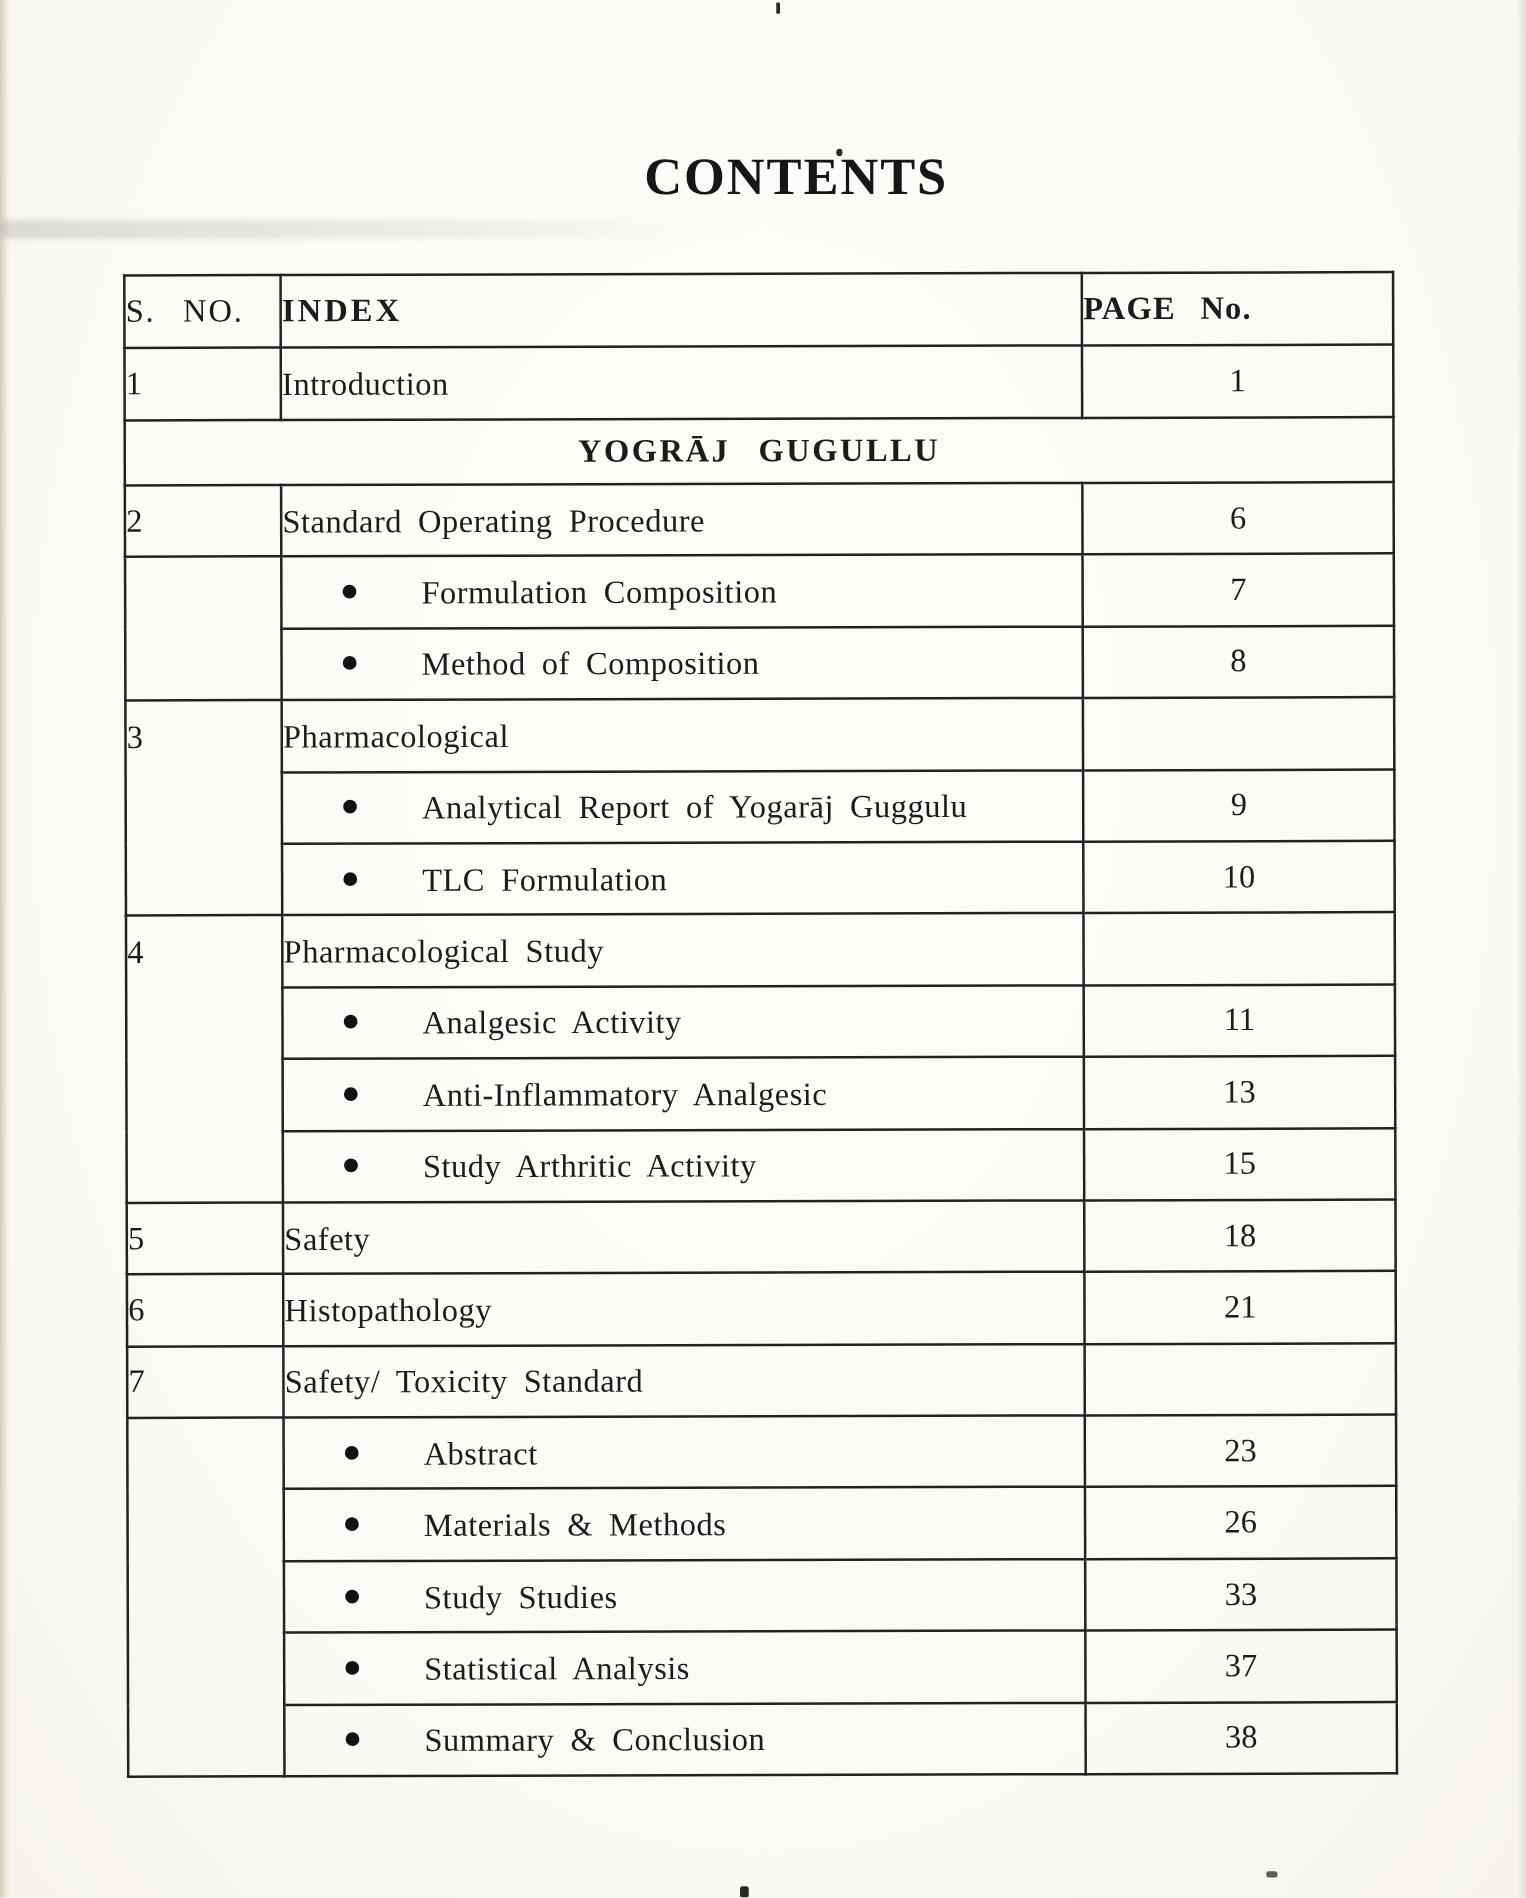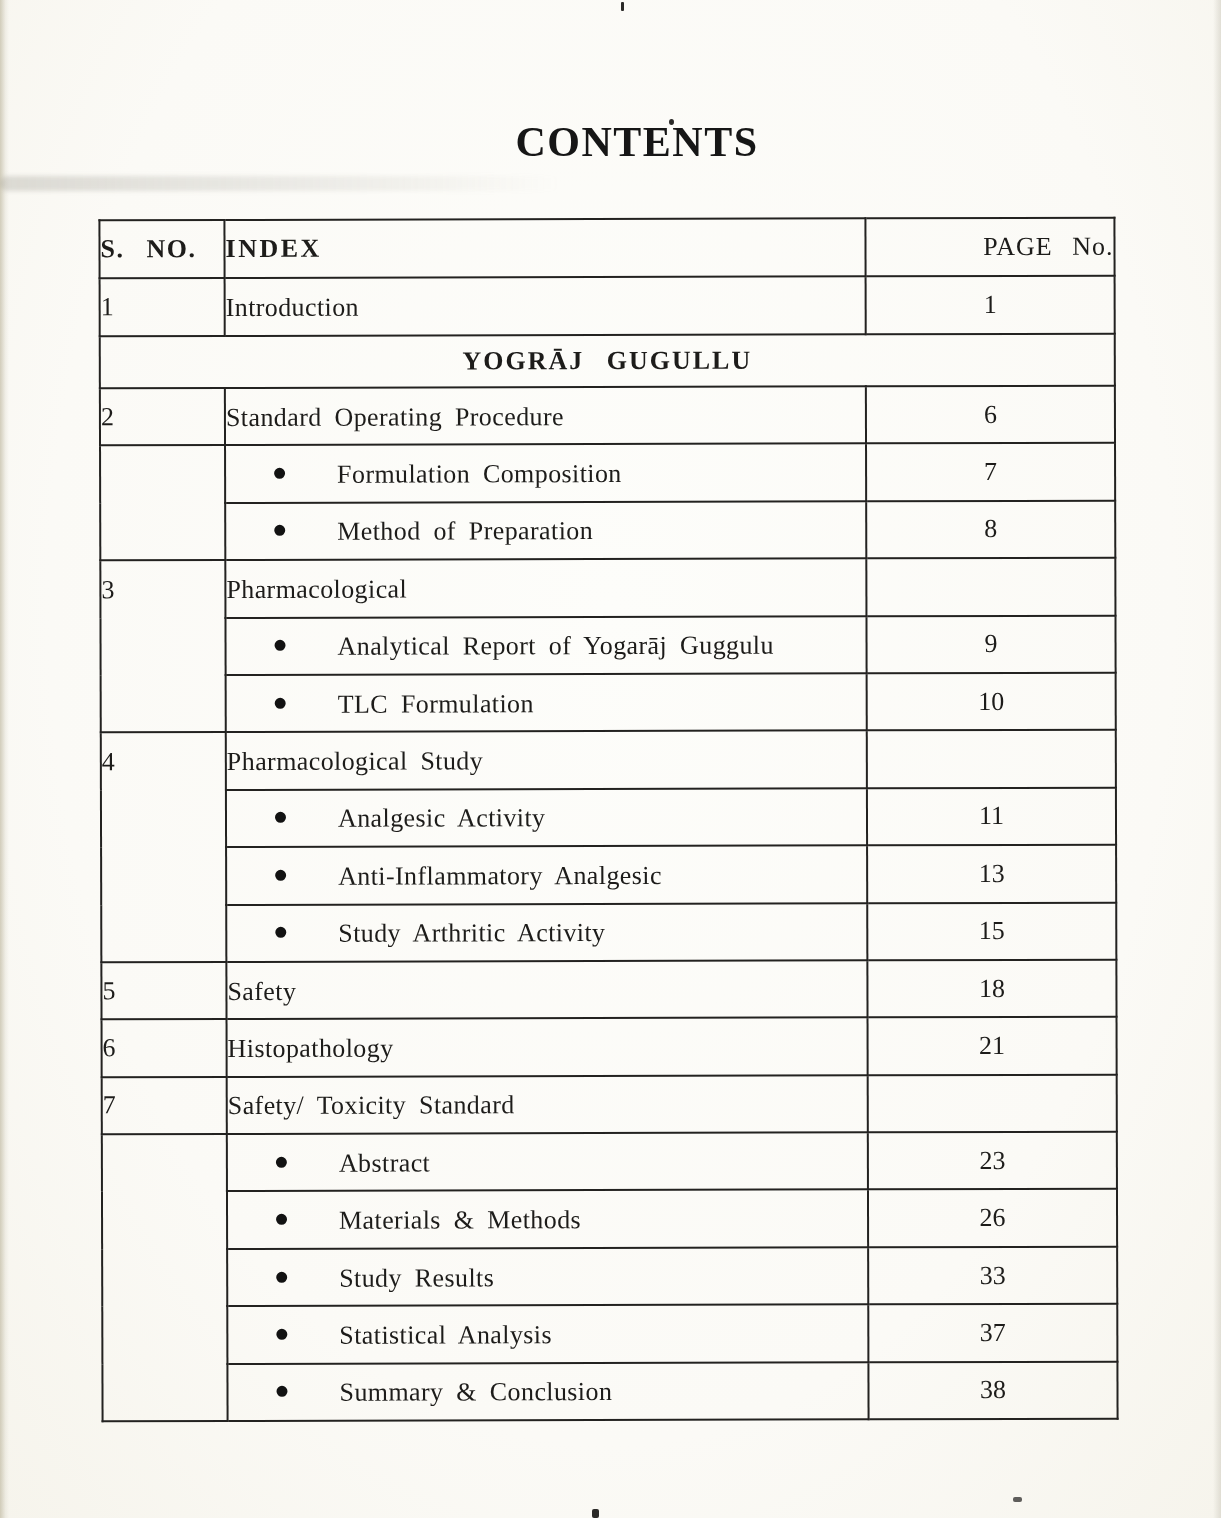--- a/index.html
+++ b/index.html
@@ -38,29 +38,29 @@
     color:#1d1c1a;
     padding:0;
     background:transparent;
   }
   tr.head{height:58px;}
   tr.intro{height:58px;}
   tr.banner-row{height:52px;}
   tr.r{height:57.4px;}
   th.c1{
     text-align:left;padding-left:16px;
-    font-size:27px;font-weight:bold;letter-spacing:1.5px;word-spacing:14px;color:#141414;
+    font-size:27px;font-weight:normal;letter-spacing:1.5px;word-spacing:14px;color:#141414;
   }
   th.c2{
     text-align:left;padding-left:46px;
     font-size:27px;font-weight:bold;letter-spacing:2.5px;color:#141414;
   }
   th.c3{
-    text-align:right;
-    font-size:27px;font-weight:normal;letter-spacing:1px;word-spacing:12px;color:#141414;
+    text-align:left;
+    font-size:27px;font-weight:bold;letter-spacing:1px;word-spacing:12px;color:#141414;
   }
   td.c1{text-align:left;padding-left:18px;font-size:26px;}
   td.c2{text-align:left;padding-left:46px;letter-spacing:0.4px;word-spacing:6px;}
   td.c2.bullet{padding-left:48px;}
   td.c3{text-align:center;font-size:26px;}
   td.banner{
     text-align:center;
     font-size:29px;font-weight:bold;letter-spacing:2px;word-spacing:14px;
     color:#151515;
   }
@@ -128,21 +128,21 @@
       <td class="c2"><span class="lbl">Standard Operating Procedure</span></td>
       <td class="c3">6</td>
     </tr>
 
     <tr class="r">
       <td class="c1" rowspan="2"></td>
       <td class="c2 bullet"><span class="dot"></span><span class="lbl">Formulation Composition</span></td>
       <td class="c3">7</td>
     </tr>
     <tr class="r">
-      <td class="c2 bullet"><span class="dot"></span><span class="lbl">Method of Preparation</span></td>
+      <td class="c2 bullet"><span class="dot"></span><span class="lbl">Method of Composition</span></td>
       <td class="c3">8</td>
     </tr>
 
     <tr class="r">
       <td class="c1" rowspan="3" style="vertical-align:top;padding-top:14px;">3</td>
       <td class="c2"><span class="lbl">Pharmacological</span></td>
       <td class="c3"></td>
     </tr>
     <tr class="r">
       <td class="c2 bullet"><span class="dot"></span><span class="lbl">Analytical Report of Yogarāj Guggulu</span></td>
@@ -190,21 +190,21 @@
     <tr class="r">
       <td class="c1" rowspan="5"></td>
       <td class="c2 bullet"><span class="dot"></span><span class="lbl">Abstract</span></td>
       <td class="c3">23</td>
     </tr>
     <tr class="r">
       <td class="c2 bullet"><span class="dot"></span><span class="lbl">Materials &amp; Methods</span></td>
       <td class="c3">26</td>
     </tr>
     <tr class="r">
-      <td class="c2 bullet"><span class="dot"></span><span class="lbl">Study Results</span></td>
+      <td class="c2 bullet"><span class="dot"></span><span class="lbl">Study Studies</span></td>
       <td class="c3">33</td>
     </tr>
     <tr class="r">
       <td class="c2 bullet"><span class="dot"></span><span class="lbl">Statistical Analysis</span></td>
       <td class="c3">37</td>
     </tr>
     <tr class="r">
       <td class="c2 bullet"><span class="dot"></span><span class="lbl">Summary &amp; Conclusion</span></td>
       <td class="c3">38</td>
     </tr>

